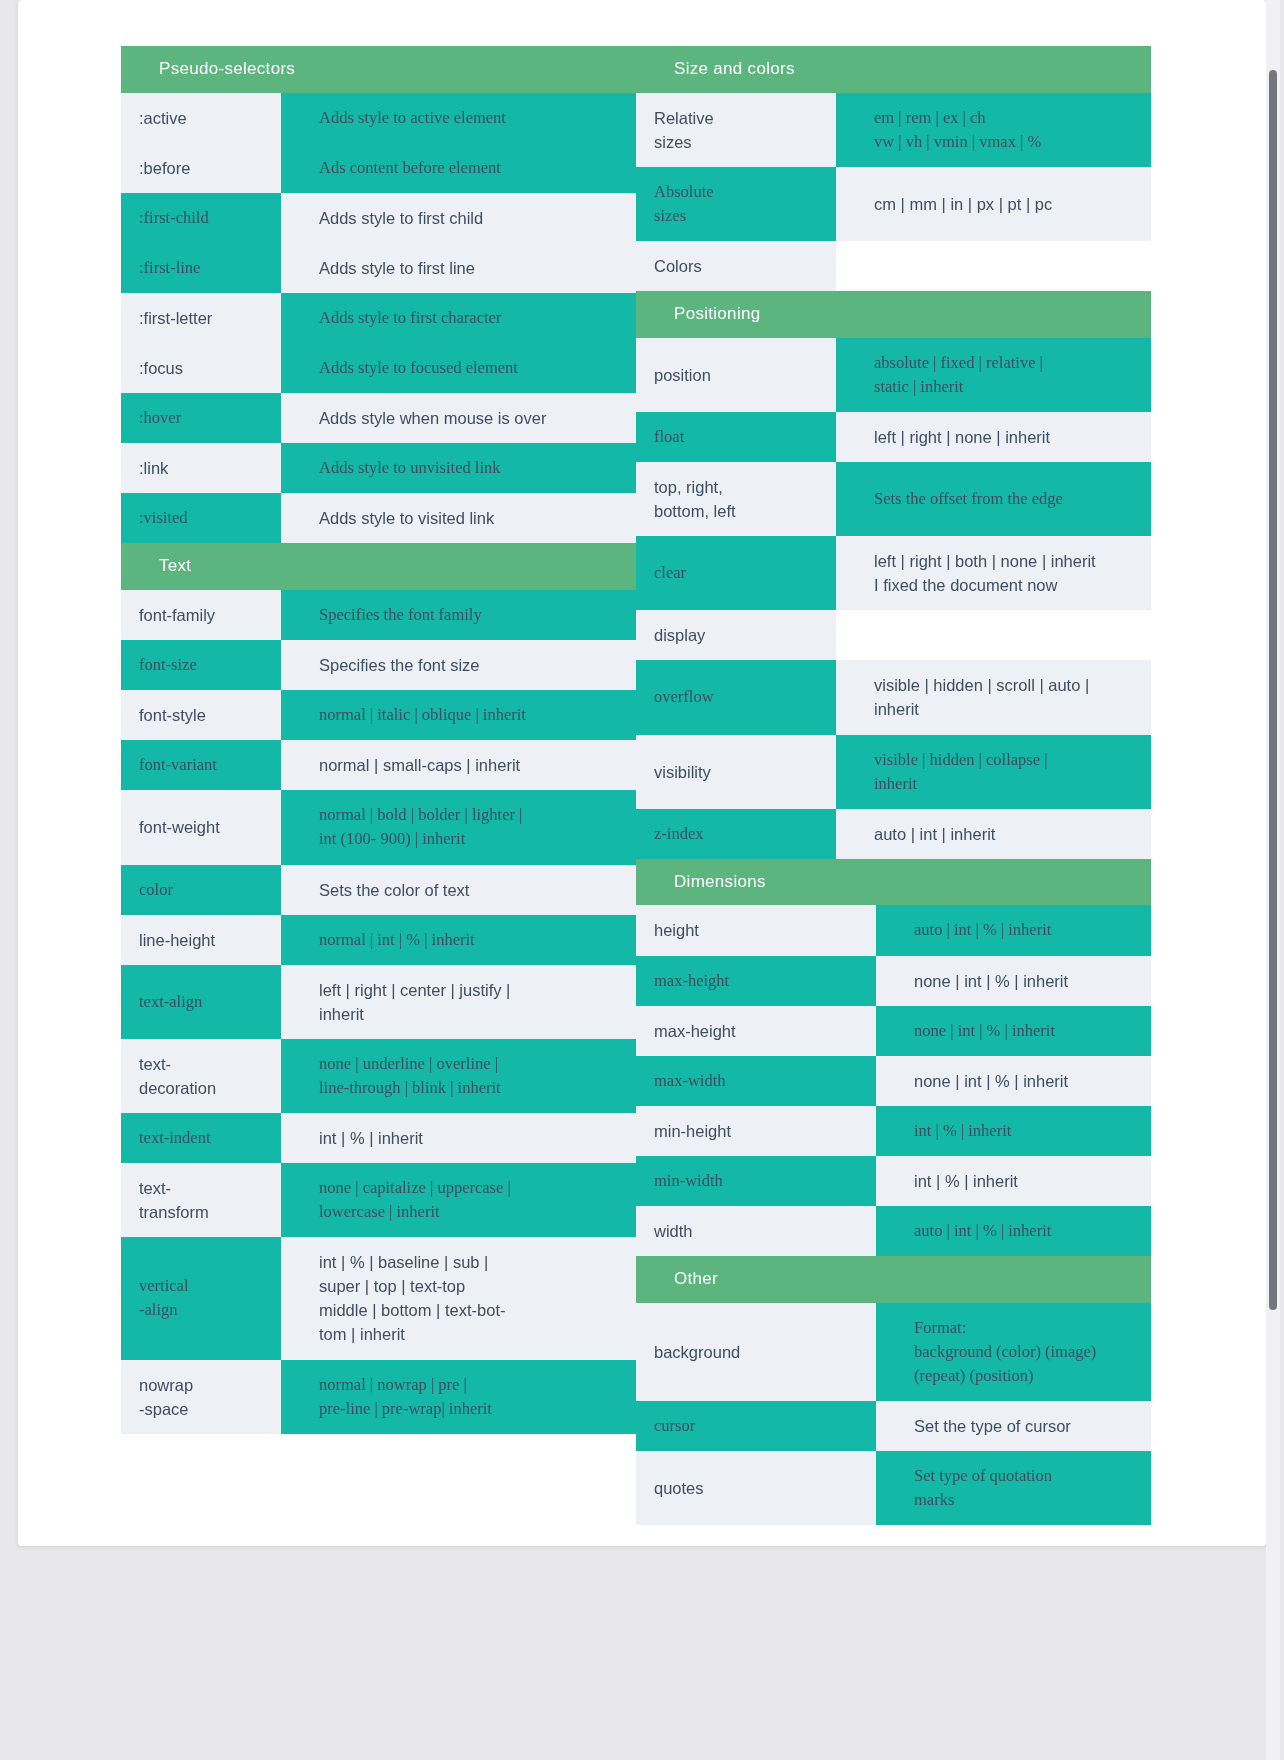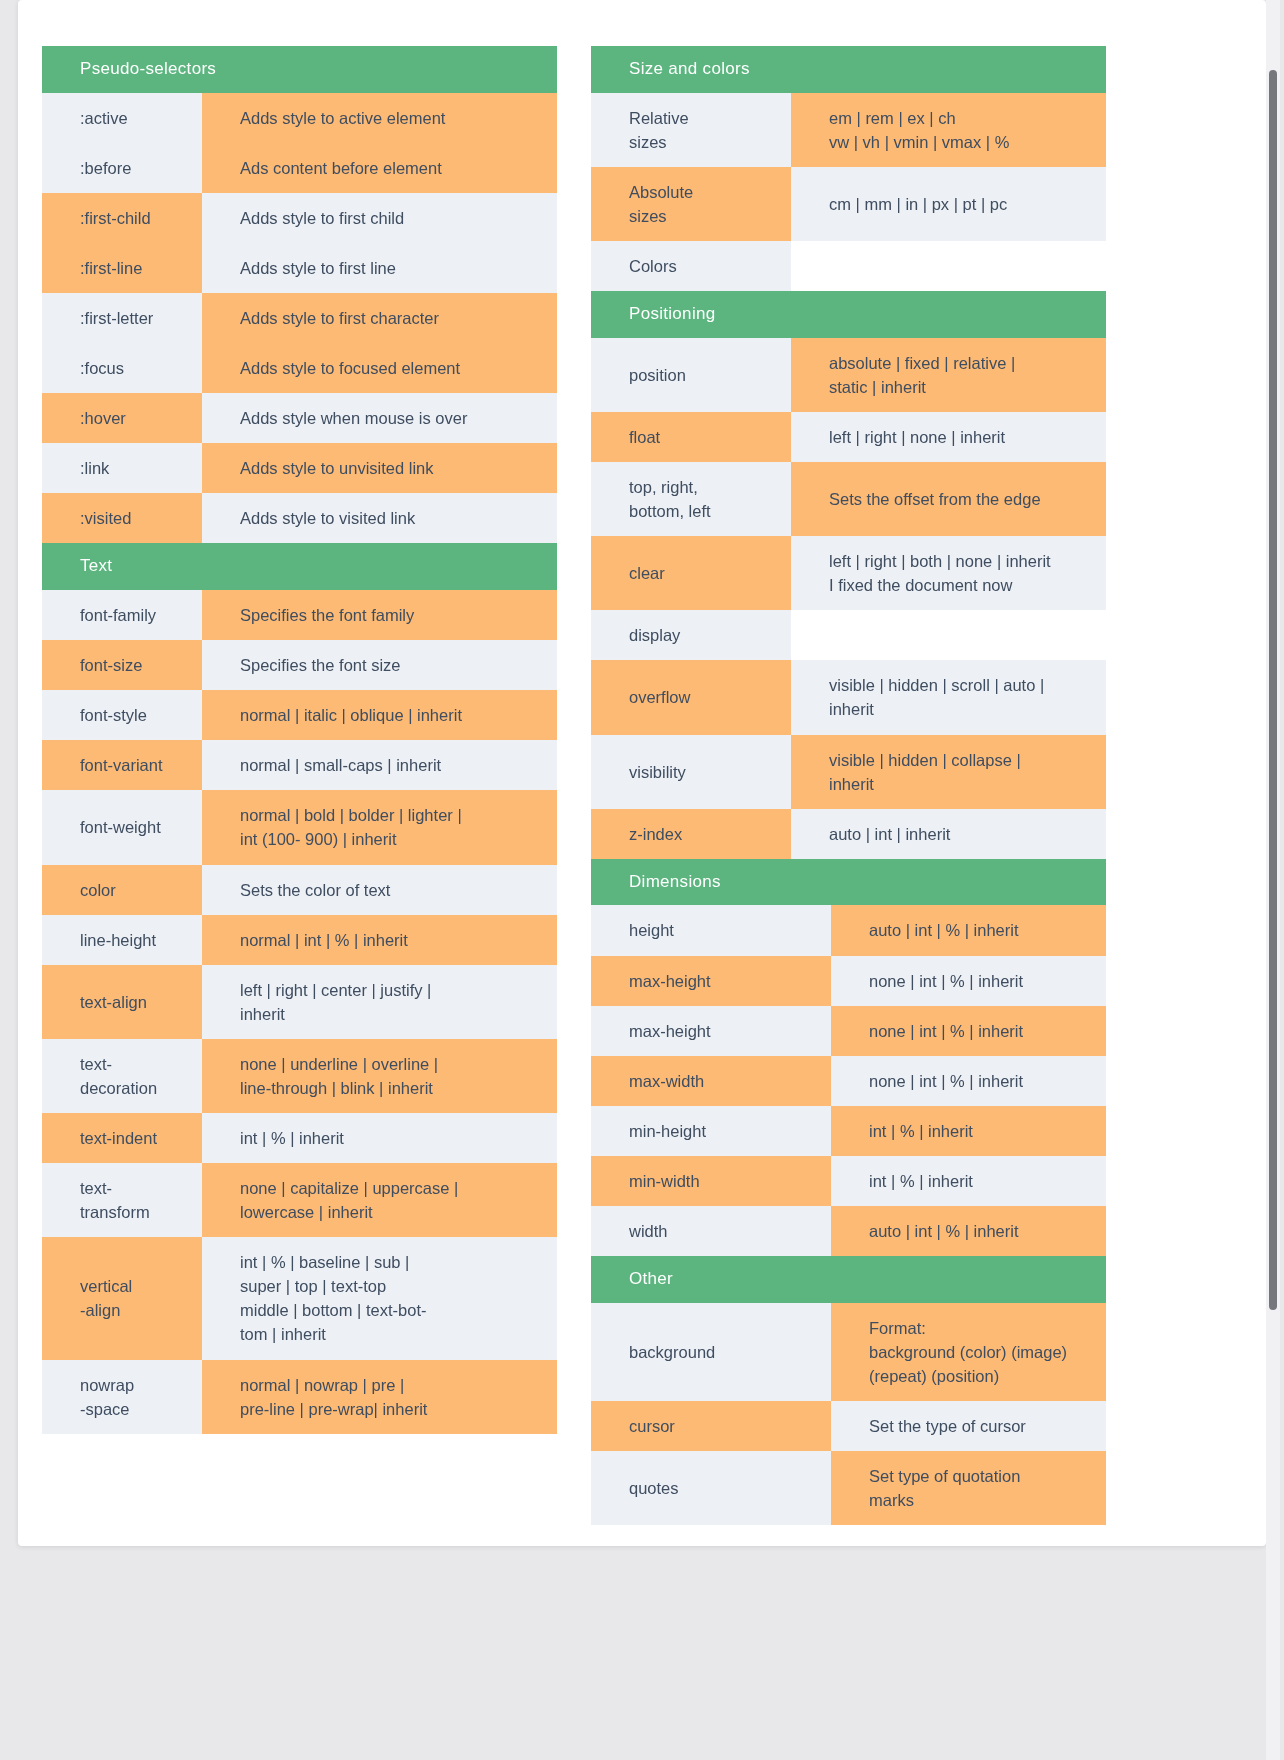--- a/index.html
+++ b/index.html
@@ -19,25 +19,25 @@
     width: 1248px;
     height: 1546px;
     background: #ffffff;
     border-radius: 4px;
     box-shadow: 0 1px 5px rgba(0,0,0,0.10);
     overflow: hidden;
   }
 
   .sheet {
     position: absolute;
-    left: 24px;
+    left: 10px;
     top: 46px;
     right: 22px;
     display: flex;
-    gap: 34px;
+    justify-content: center;
   }
 
   .col { width: 515px; flex: 0 0 515px; }
 
   
   .section-head {
     background: #5cb57f;
     color: #ffffff;
     font-size: 17px;
     letter-spacing: 0.3px;
@@ -52,31 +52,31 @@
     display: flex;
     align-items: center;
     font-size: 16.5px;
     line-height: 1.46;
     color: #3c4a5c;
     padding: 13px 10px 13px 0;
     min-height: 48px;
   }
 
   .cell-term {
-    padding-left: 38px;
+    padding-left: 18px;
     color: #3f4d60;
   }
   .cell-desc {
     padding-left: 38px;
     color: #3f4d60;
   }
 
   
   .t-a { background: #edf1f6; }
-  .t-b { background: #fdba74; }
+  .t-b { background: #14b8a6; font-family: Liberation Serif, serif; }
 
   
   .split-a .cell-term { flex: 0 0 160px; }
   .split-a .cell-desc { flex: 1 1 auto; }
 
   .split-c .cell-term { flex: 0 0 200px; }
   .split-c .cell-desc { flex: 1 1 auto; }
 
   .split-d .cell-term { flex: 0 0 240px; }
   .split-d .cell-desc { flex: 1 1 auto; }

